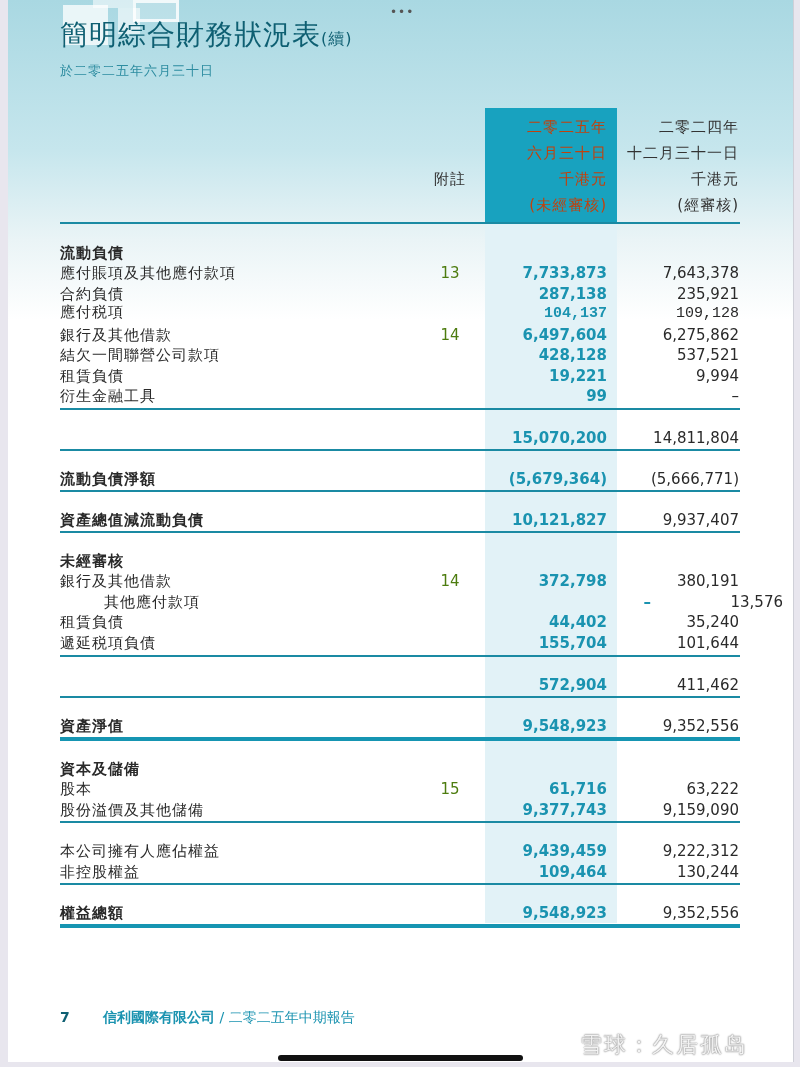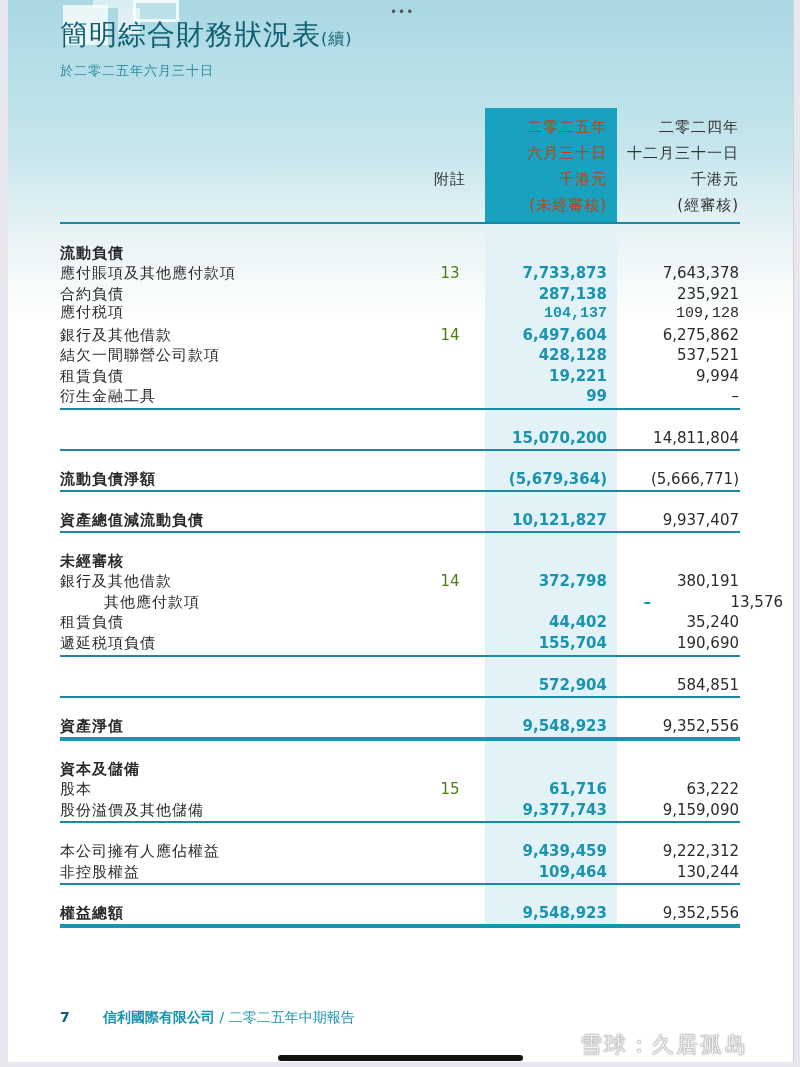--- a/index.html
+++ b/index.html
@@ -176,26 +176,26 @@
 <div class="row" style="top:612px;">
   <span class="lbl">租賃負債</span>
   <span class="note"></span>
   <span class="cur">44,402</span>
   <span class="prev">35,240</span>
 </div>
 <div class="row" style="top:633px;">
   <span class="lbl">遞延税項負債</span>
   <span class="note"></span>
   <span class="cur">155,704</span>
-  <span class="prev">190,690</span>
+  <span class="prev">101,644</span>
 </div>
 <div class="rule" style="top:655px;"></div>
 <div class="row" style="top:675px;">
   <span class="cur">572,904</span>
-  <span class="prev">584,851</span>
+  <span class="prev">411,462</span>
 </div>
 <div class="rule" style="top:696px;"></div>
 
 <div class="row" style="top:716px;">
   <span class="lbl b">資產淨值</span>
   <span class="cur">9,548,923</span>
   <span class="prev">9,352,556</span>
 </div>
 <div class="rule thick" style="top:737px;"></div>
 

